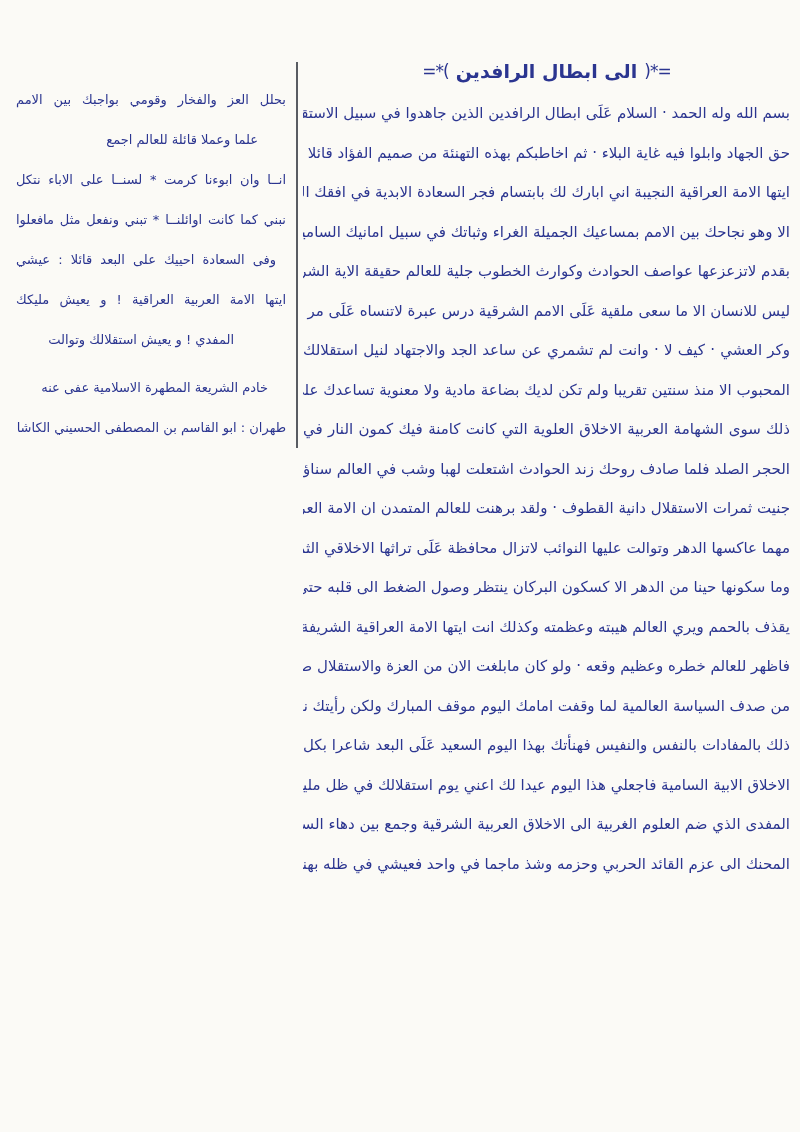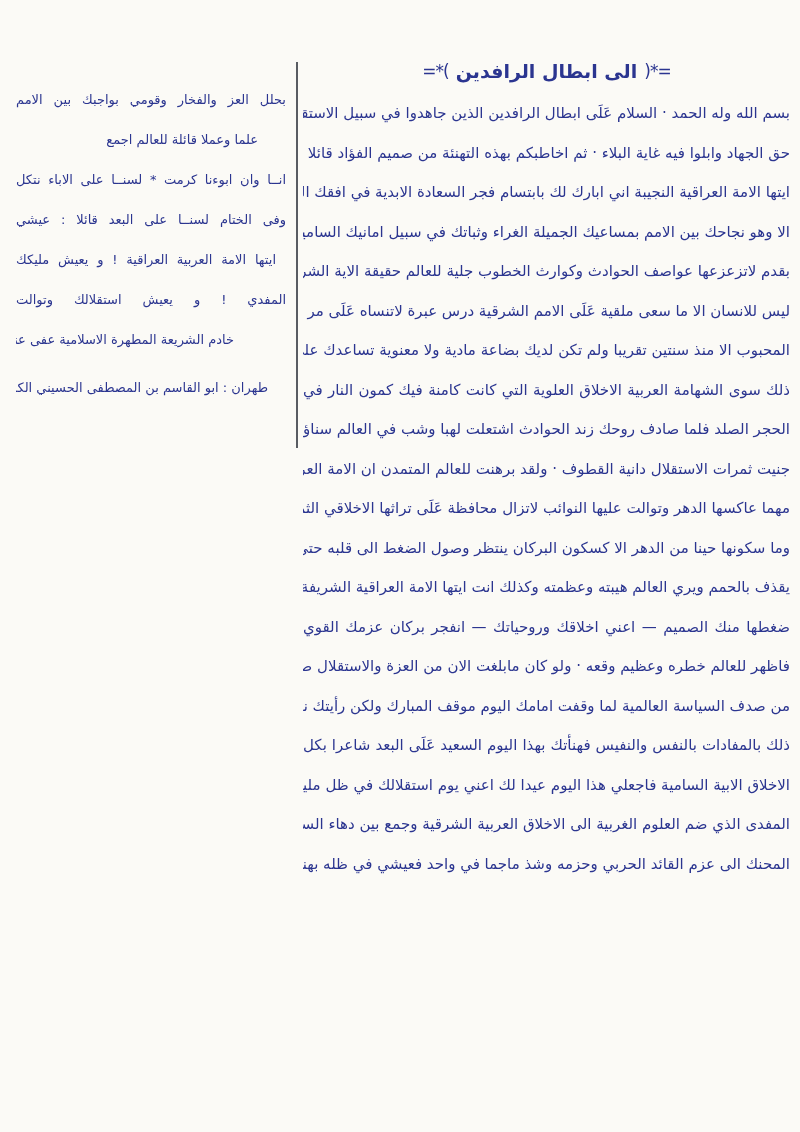--- a/index.html
+++ b/index.html
@@ -91,40 +91,41 @@
 
   <div class="col-divider"></div>
 
   <div class="main-col" dir="rtl">
       <div class="main-line">بسم الله وله الحمد · السلام عَلَى ابطال الرافدين الذين جاهدوا في سبيل الاستقلال</div>
       <div class="main-line">حق الجهاد وابلوا فيه غاية البلاء · ثم اخاطبكم بهذه التهنئة من صميم الفؤاد قائلا :</div>
       <div class="main-line">ايتها الامة العراقية النجيبة اني ابارك لك بابتسام فجر السعادة الابدية في افقك البديع</div>
       <div class="main-line">الا وهو نجاحك بين الامم بمساعيك الجميلة الغراء وثباتك في سبيل امانيك السامية</div>
       <div class="main-line">بقدم لاتزعزعها عواصف الحوادث وكوارث الخطوب جلية للعالم حقيقة الاية الشريفة</div>
       <div class="main-line">ليس للانسان الا ما سعى ملقية عَلَى الامم الشرقية درس عبرة لاتنساه عَلَى مر الغداة</div>
+      <div class="main-line">وكر العشي · كيف لا · وانت لم تشمري عن ساعد الجد والاجتهاد لنيل استقلالك</div>
       <div class="main-line">المحبوب الا منذ سنتين تقريبا ولم تكن لديك بضاعة مادية ولا معنوية تساعدك على</div>
       <div class="main-line">ذلك سوى الشهامة العربية الاخلاق العلوية التي كانت كامنة فيك كمون النار في</div>
       <div class="main-line">الحجر الصلد فلما صادف روحك زند الحوادث اشتعلت لهبا وشب في العالم سناؤه</div>
       <div class="main-line">جنيت ثمرات الاستقلال دانية القطوف · ولقد برهنت للعالم المتمدن ان الامة العربية</div>
       <div class="main-line">مهما عاكسها الدهر وتوالت عليها النوائب لاتزال محافظة عَلَى تراثها الاخلاقي الثمين</div>
       <div class="main-line">وما سكونها حينا من الدهر الا كسكون البركان ينتظر وصول الضغط الى قلبه حتى</div>
       <div class="main-line">يقذف بالحمم ويري العالم هيبته وعظمته وكذلك انت ايتها الامة العراقية الشريفة</div>
-      <div class="main-line">ضغطها منك الصميم — اعني اخلاقك وروحياتك — انفجر بركان عزمك القوي</div>
       <div class="main-line">فاظهر للعالم خطره وعظيم وقعه · ولو كان مابلغت الان من العزة والاستقلال صدفة</div>
       <div class="main-line">من صدف السياسة العالمية لما وقفت امامك اليوم موقف المبارك ولكن رأيتك نلت</div>
       <div class="main-line">ذلك بالمفادات بالنفس والنفيس فهنأتك بهذا اليوم السعيد عَلَى البعد شاعرا بكل</div>
       <div class="main-line">الاخلاق الابية السامية فاجعلي هذا اليوم عيدا لك اعني يوم استقلالك في ظل مليكك</div>
       <div class="main-line">المفدى الذي ضم العلوم الغربية الى الاخلاق العربية الشرقية وجمع بين دهاء السياسي</div>
       <div class="main-line">المحنك الى عزم القائد الحربي وحزمه وشذ ماجما في واحد فعيشي في ظله بهناء وارفلي</div>
     </div>
 
   <div class="side-col" dir="rtl">
       <div class="side-line">بحلل العز والفخار وقومي بواجبك بين الامم</div>
       <div class="side-line">علما وعملا قائلة للعالم اجمع</div>
       <div class="side-line">انــا وان ابوءنا كرمت * لسنــا على الاباء نتكل</div>
-      <div class="side-line">وفى الختام لسنــا على البعد قائلا : عيشي</div>
+      <div class="side-line">نبني كما كانت اوائلنــا * تبني ونفعل مثل مافعلوا</div>
+      <div class="side-line">وفى السعادة احييك على البعد قائلا : عيشي</div>
       <div class="side-line">ايتها الامة العربية العراقية ! و يعيش مليكك</div>
       <div class="side-line">المفدي ! و يعيش استقلالك وتوالت</div>
       <div class="side-line">خادم الشريعة المطهرة الاسلامية عفى عنه</div>
       <div class="side-line">طهران : ابو القاسم بن المصطفى الحسيني الكاشاني</div>
     </div>
 
 </div>
 
 </body></html>

